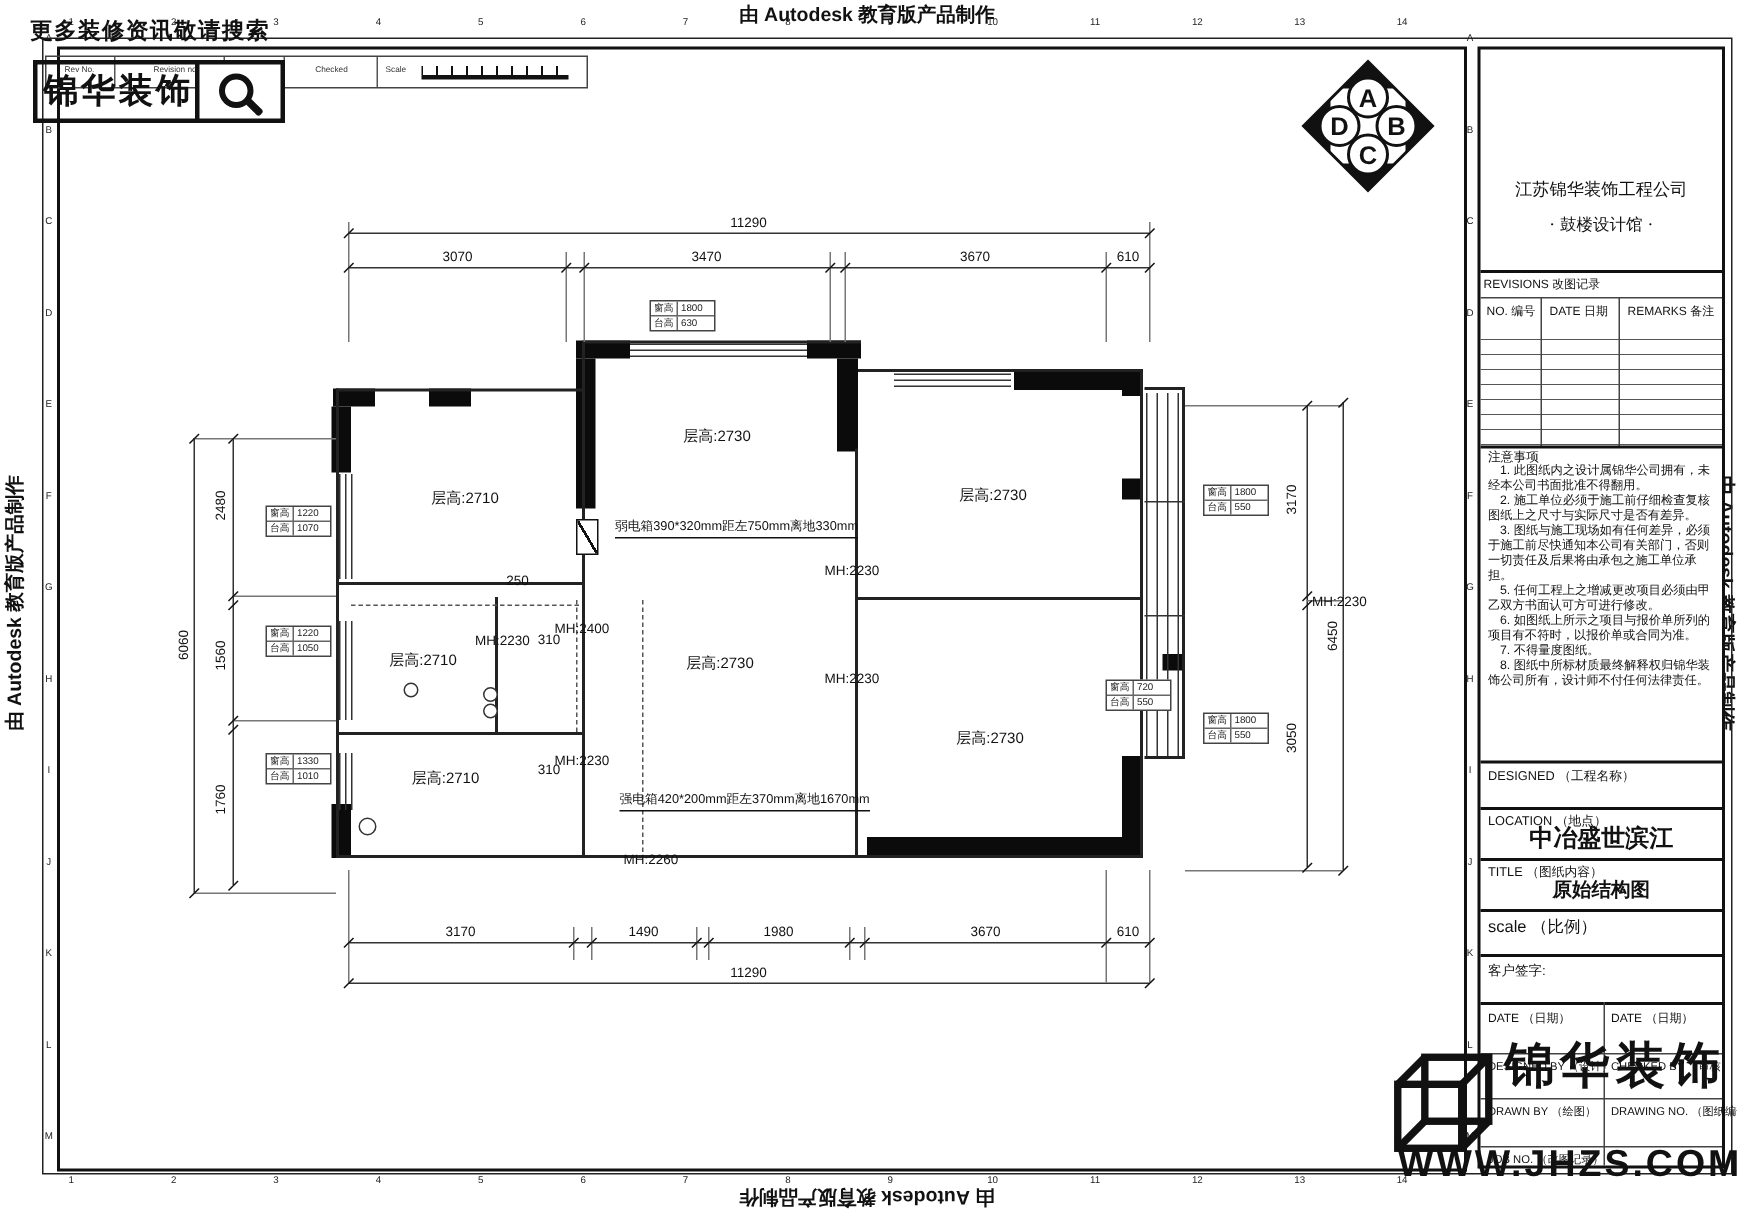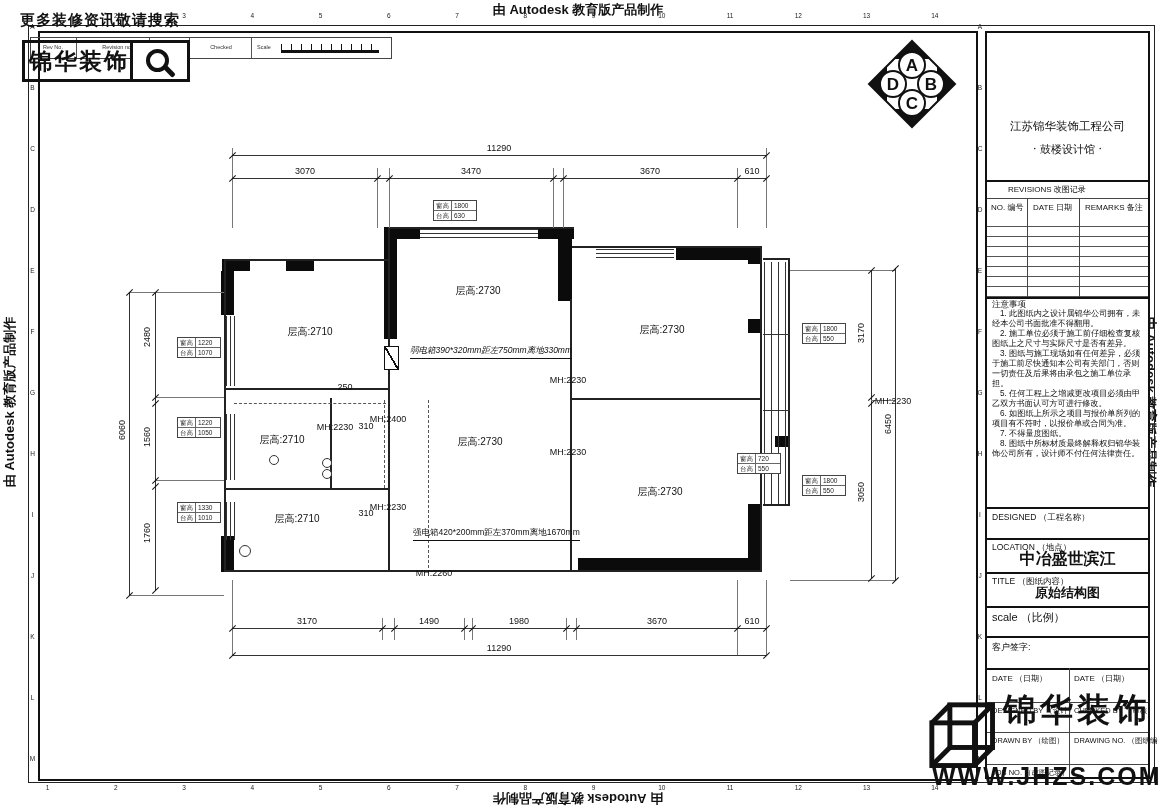--- a/index.html
+++ b/index.html
@@ -282,21 +282,21 @@
       <div class="lbl room" style="left: 480px; top: 442px;">层高:2730</div>
       <div class="lbl room" style="left: 297px; top: 519px;">层高:2710</div>
       <div class="lbl room" style="left: 660px; top: 492px;">层高:2730</div>
       <div class="lbl mh" style="left: 335px; top: 427px;">MH:2230</div>
       <div class="lbl mh" style="left: 388px; top: 419px;">MH:2400</div>
       <div class="lbl mh" style="left: 388px; top: 507px;">MH:2230</div>
       <div class="lbl mh" style="left: 568px; top: 380px;">MH:2230</div>
       <div class="lbl mh" style="left: 568px; top: 452px;">MH:2230</div>
       <div class="lbl mh" style="left: 434px; top: 573px;">MH:2260</div>
       <div class="lbl mh" style="left: 893px; top: 401px;">MH:2230</div>
-      <div class="lbl eq" style="left: 410px; top: 352px; font-style: italic;">弱电箱390*320mm距左750mm离地330mm</div>
+      <div class="lbl eq" style="left: 410px; top: 352px;">弱电箱390*320mm距左750mm离地330mm</div>
       <div class="lbl eq" style="left: 413px; top: 534px;">强电箱420*200mm距左370mm离地1670mm</div>
       <div class="tag" style="left: 433px; top: 200px;">
         <span>窗高</span>
         <span>1800</span>
         <span>台高</span>
         <span>630</span>
       </div>
       <div class="tag" style="left: 177px; top: 337px;">
         <span>窗高</span>
         <span>1220</span>
@@ -334,21 +334,21 @@
         <span>550</span>
       </div>
     </div>
 
   <div class="tb">
 
     <div class="tb-company">江苏锦华装饰工程公司</div>
     <div class="tb-studio">· 鼓楼设计馆 ·</div>
 
     <div class="hline" style="top:147px"></div>
-    <div class="tb-small" style="left:21px;top:151px">REVISIONS 改图记录</div>
+    <div class="tb-small" style="left:2px;top:151px">REVISIONS 改图记录</div>
     <div class="hline1" style="top:165px"></div>
     <div class="tb-small" style="left:4px;top:169px">NO. 编号</div>
     <div class="tb-small" style="left:46px;top:169px">DATE 日期</div>
     <div class="tb-small" style="left:98px;top:169px">REMARKS 备注</div>
     <div class="abs" style="left:0;top:184px;width:161px;height:81px;
          background:repeating-linear-gradient(180deg,transparent 0 9px,#555 9px 10px)"></div>
     <div class="vline1" style="left:40px;top:165px;height:100px"></div>
     <div class="vline1" style="left:92px;top:165px;height:100px"></div>
     <div class="hline" style="top:264px"></div>
 

